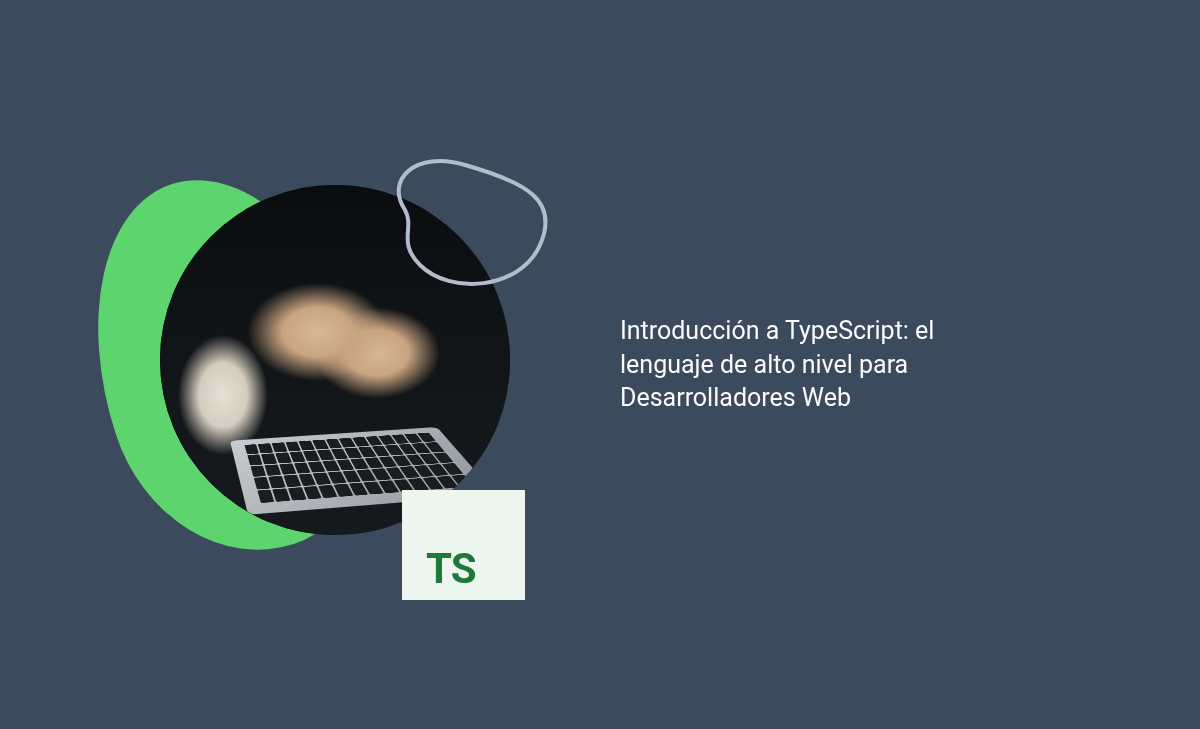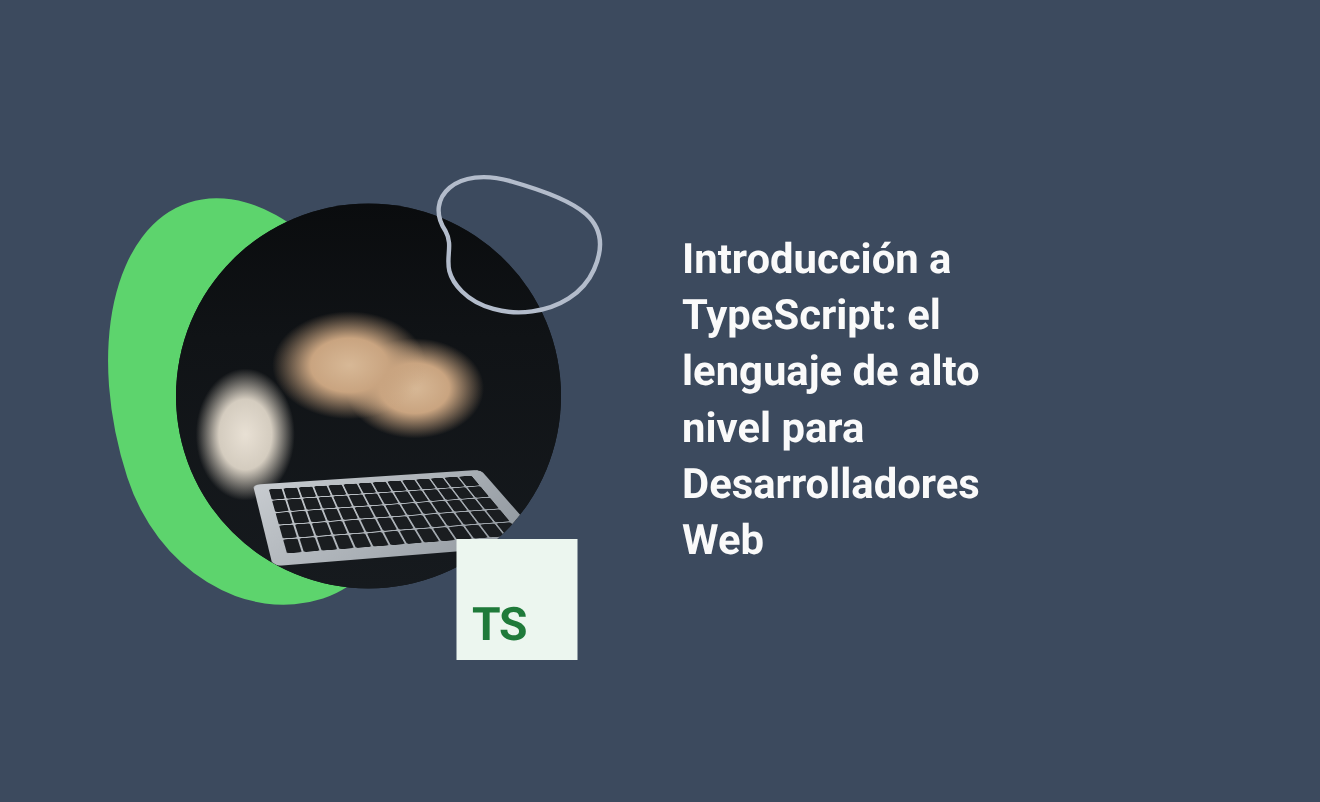--- a/index.html
+++ b/index.html
@@ -89,40 +89,40 @@
     position: absolute;
     top: -5px;
     right: -25px;
     width: 200px;
     height: 180px;
   }
   .ts-badge {
     position: absolute;
     bottom: -15px;
     right: 15px;
-    width: 110px;
+    width: 123px;
     height: 110px;
     background: #ecf6ef;
     display: flex;
     align-items: flex-end;
     justify-content: flex-start;
-    padding: 10px 14px;
+    padding: 10px 24px;
     margin-left: 40px;
   }
   .ts-text {
     font-weight: 700;
     font-size: 42px;
     color: #1f7a3a;
     letter-spacing: -1px;
     line-height: 1;
   }
   .title {
     color: #fafafa;
-    font-size: 38px;
-    font-weight: 700;
+    font-size: 25px;
+    font-weight: 400;
     line-height: 1.35;
     max-width: 330px;
   }
 </style>
 </head>
 <body>
 
 <div class="container">
   <div class="graphic">
     <div class="blob-green"></div>

